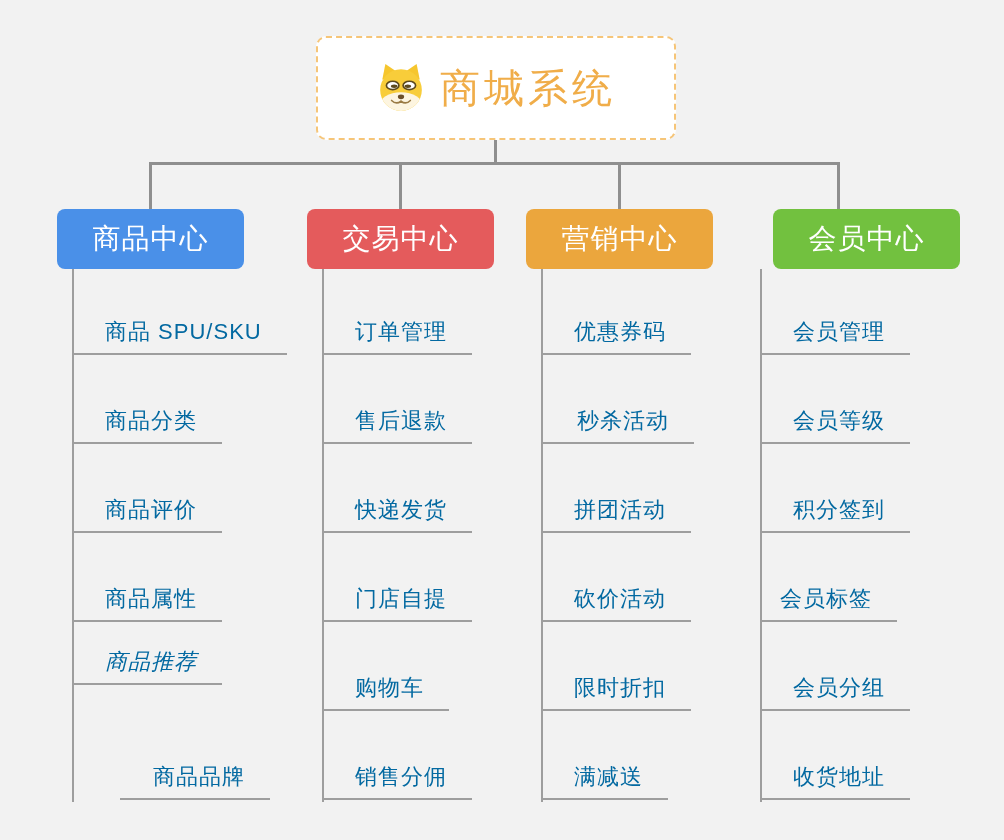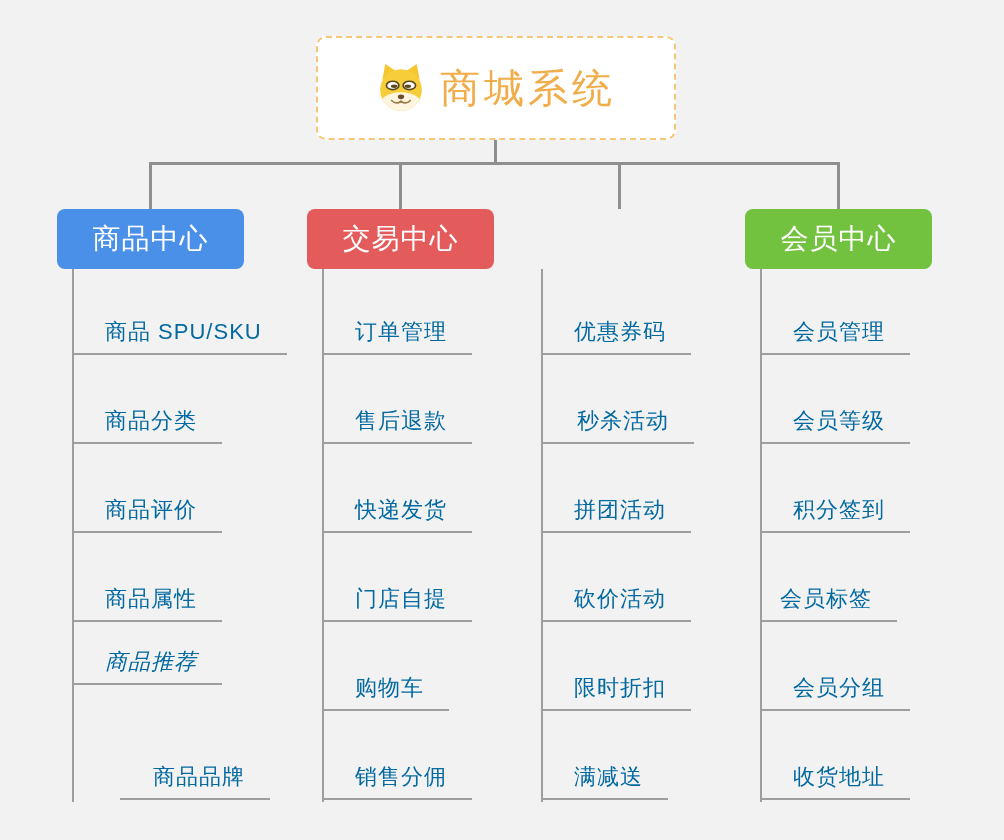--- a/index.html
+++ b/index.html
@@ -153,30 +153,31 @@
         <div class="branch-box" style="background: rgb(228, 91, 92);">交易中心</div>
         <div class="trunk"></div>
         <div class="node-item" style="top: 98px;">订单管理</div>
         <div class="node-item" style="top: 187px;">售后退款</div>
         <div class="node-item" style="top: 276px;">快递发货</div>
         <div class="node-item" style="top: 365px;">门店自提</div>
         <div class="node-item" style="top: 454px;">购物车</div>
         <div class="node-item" style="top: 543px;">销售分佣</div>
       </div>
       <div class="column" style="left: 526px;">
+        <div class="branch-box" style="background: rgb(235, 166, 61);">营销中心</div>
         <div class="trunk"></div>
         <div class="node-item" style="top: 98px;">优惠券码</div>
         <div class="node-item" style="top: 187px; padding-left: 36px;">秒杀活动</div>
         <div class="node-item" style="top: 276px;">拼团活动</div>
         <div class="node-item" style="top: 365px;">砍价活动</div>
         <div class="node-item" style="top: 454px;">限时折扣</div>
         <div class="node-item" style="top: 543px;">满减送</div>
       </div>
       <div class="column" style="left: 745px;">
-        <div class="branch-box" style="background: rgb(114, 193, 63);">会员中心</div>
+        <div class="branch-box" style="background: rgb(114, 193, 63); margin-left: 28px;">会员中心</div>
         <div class="trunk"></div>
         <div class="node-item" style="top: 98px;">会员管理</div>
         <div class="node-item" style="top: 187px;">会员等级</div>
         <div class="node-item" style="top: 276px;">积分签到</div>
         <div class="node-item" style="top: 365px; padding-left: 20px;">会员标签</div>
         <div class="node-item" style="top: 454px;">会员分组</div>
         <div class="node-item" style="top: 543px;">收货地址</div>
       </div>
     </div>
 

